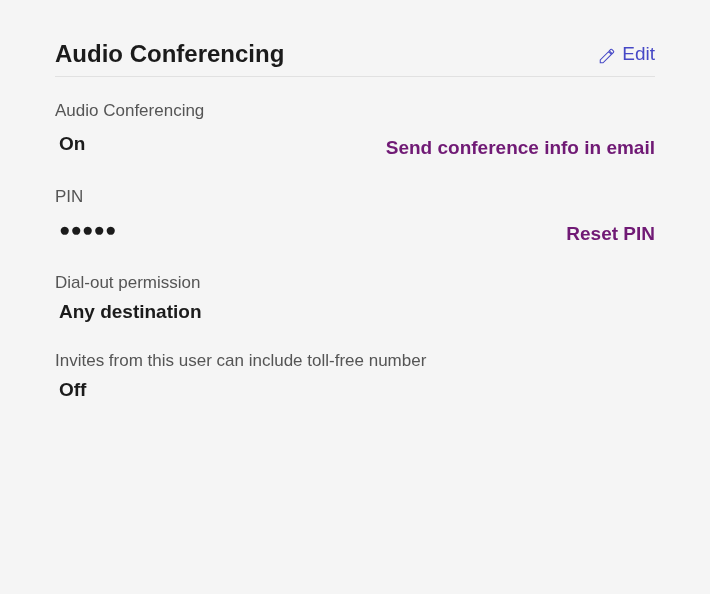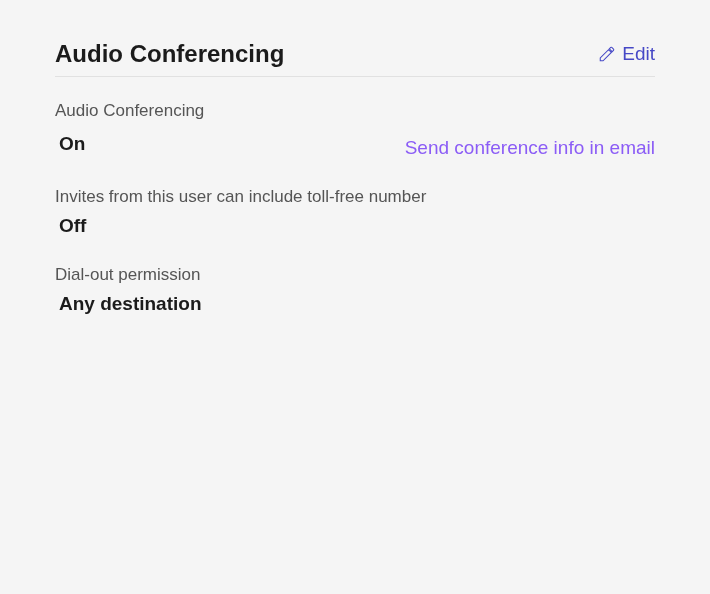--- a/index.html
+++ b/index.html
@@ -26,21 +26,21 @@
       font-size: 24px;
       font-weight: 700;
       color: #1b1b1b;
       margin: 0;
     }
     .edit-link {
       color: #4648c6;
       font-size: 19px;
       cursor: pointer;
       display: inline-flex;
-      align-items: center;
+      align-items: flex-end;
       gap: 6px;
     }
     .edit-link svg {
       width: 18px;
       height: 18px;
       stroke: #4648c6;
       fill: none;
       stroke-width: 1.4;
     }
     .field-label {
@@ -53,23 +53,23 @@
       font-size: 19px;
       font-weight: 700;
       margin: 4px;
     }
     .row {
       display: flex;
       justify-content: space-between;
       align-items: flex-end;
     }
     .link-action {
-      color: #8b5cf6;
+      color: #701a75;
       font-size: 19px;
-      font-weight: 400;
+      font-weight: 700;
       cursor: pointer;
     }
     .group {
       margin-bottom: 28px;
     }
     .group-gap {
       margin-bottom: 58px;
     }
     .value-empty {
       min-height: 14px;
@@ -91,25 +91,32 @@
   </div>
 
   <div class="group">
     <p class="field-label">Audio Conferencing</p>
     <div class="row">
       <p class="field-value">On</p>
       <span class="link-action">Send conference info in email</span>
     </div>
   </div>
 
+  <div class="group">
+    <p class="field-label">PIN</p>
+    <div class="row">
+      <p class="field-value">●●●●●</p>
+      <span class="link-action">Reset PIN</span>
+    </div>
+  </div>
 
+
+  <div class="group">
+    <p class="field-label">Dial-out permission</p>
+    <p class="field-value">Any destination</p>
+  </div>
 
   <div class="group">
     <p class="field-label">Invites from this user can include toll-free number</p>
     <p class="field-value">Off</p>
   </div>
 
-  <div class="group">
-    <p class="field-label">Dial-out permission</p>
-    <p class="field-value">Any destination</p>
-  </div>
-
 </div>
 
 </body></html>

